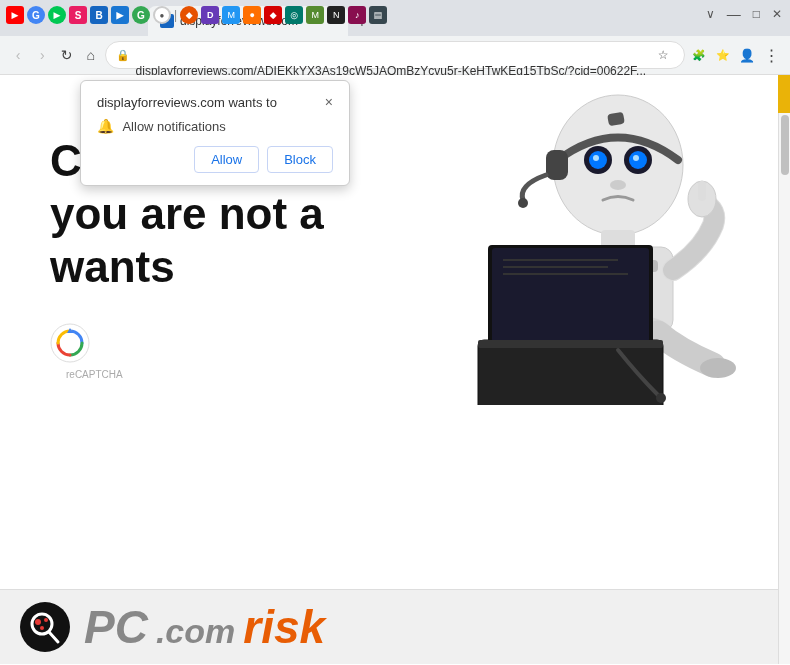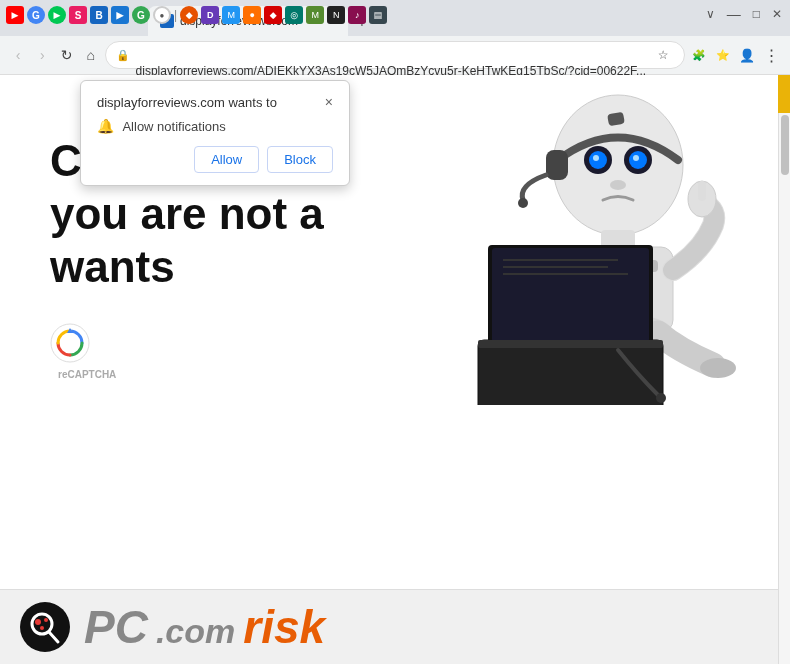--- a/index.html
+++ b/index.html
@@ -341,21 +341,21 @@
             <circle cx="20" cy="20" r="19" fill="white" stroke="#ddd" stroke-width="1"></circle>
 
             <path d="M20 8 A12 12 0 0 1 32 20" fill="none" stroke="#4285f4" stroke-width="3" stroke-linecap="round"></path>
             <path d="M32 20 A12 12 0 0 1 20 32" fill="none" stroke="#34a853" stroke-width="3" stroke-linecap="round"></path>
             <path d="M20 32 A12 12 0 0 1 8 20" fill="none" stroke="#ea4335" stroke-width="3" stroke-linecap="round"></path>
             <path d="M8 20 A12 12 0 0 1 20 8" fill="none" stroke="#fbbc05" stroke-width="3" stroke-linecap="round"></path>
 
             <polygon points="20,5 17,10 23,10" fill="#4285f4"></polygon>
           </svg>
         </div>
-        <span class="recaptcha-text" style="font-size:10px;color:#aaa;margin-left:8px;font-weight:bold;">reCAPTCHA</span>
+        <span class="recaptcha-text" style="font-size:10px;color:#aaa;margin-left:16px;">reCAPTCHA</span>
       </div>
     </div>
 
     <div style="position:absolute;bottom:0;left:0;right:0;height:75px;background:#f0f0f0;border-top:1px solid #ddd;display:flex;align-items:center;padding:0 20px;gap:14px;">
 
       <div style="width:50px;height:50px;border-radius:50%;background:#111;display:flex;align-items:center;justify-content:center;position:relative;overflow:visible;">
         <svg width="50" height="50" viewBox="0 0 50 50" xmlns="http://www.w3.org/2000/svg">
           <circle cx="25" cy="25" r="24" fill="#111"></circle>
 
           <circle cx="22" cy="22" r="10" fill="none" stroke="#fff" stroke-width="3"></circle>

